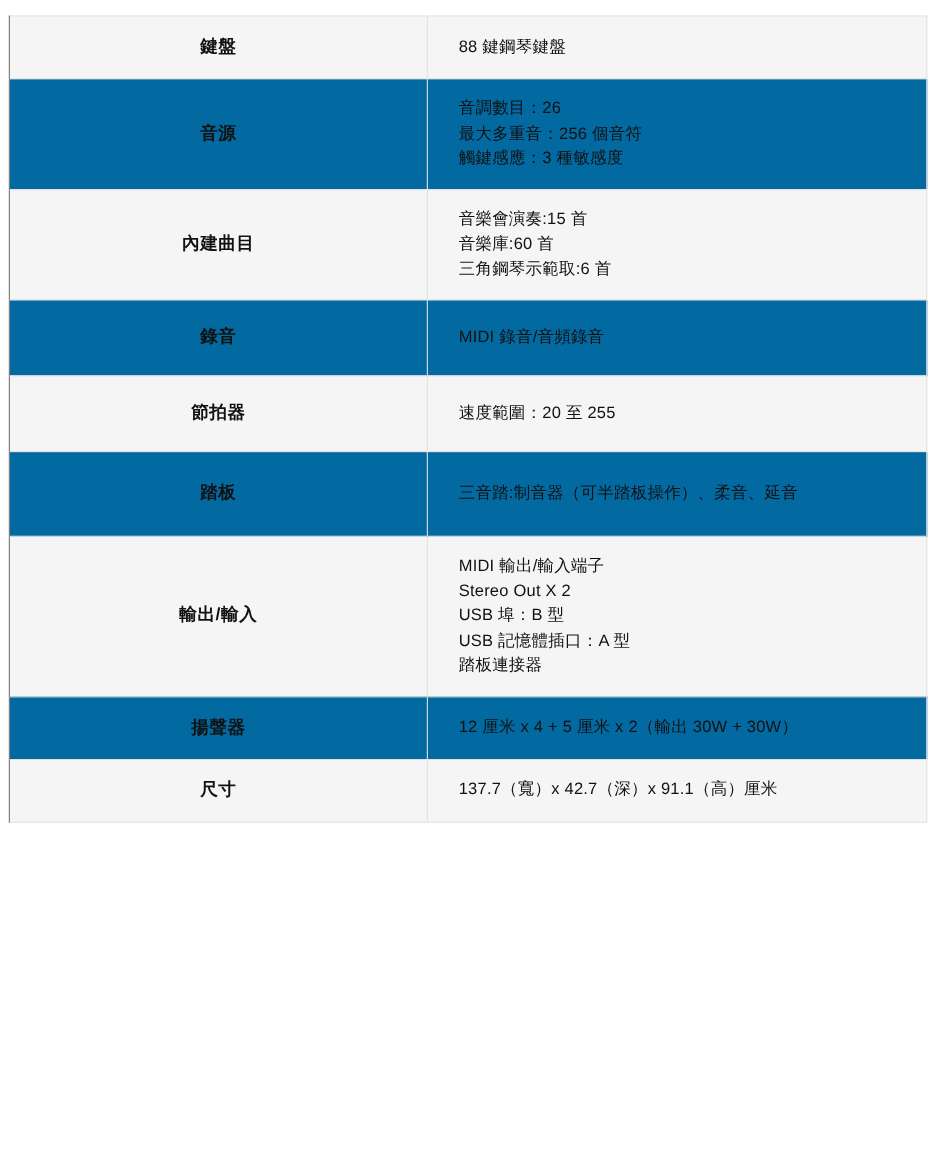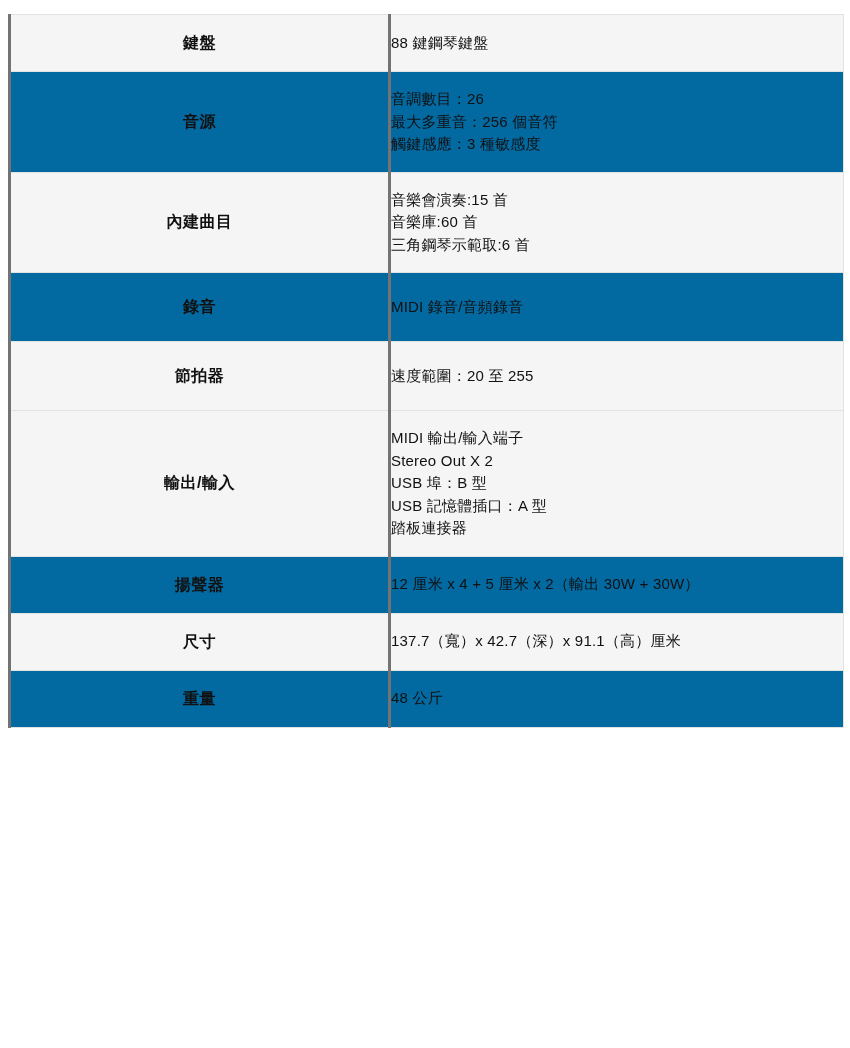--- a/index.html
+++ b/index.html
@@ -28,23 +28,23 @@
     table-layout: fixed;
   }
   table.spec-table col.c-label { width: 380px; }
   table.spec-table col.c-value { width: 454px; }
 
   table.spec-table tr {
     border-top: 1px solid #e2e2e2;
     border-bottom: 1px solid #e2e2e2;
   }
   table.spec-table td {
-    border-left: 3px solid #737373;
+    border-left: 1px solid #737373;
     border-right: 1px solid #e2e2e2;
-    padding: 10px 0;
+    padding: 10px 28px;
     vertical-align: middle;
     line-height: 1.5;
   }
   td.label-cell {
     text-align: center;
     font-weight: bold;
     font-size: 16px;
     letter-spacing: 0.5px;
   }
   td.value-cell {
@@ -99,20 +99,26 @@
           <td class="value-cell">
             <span class="value-line">MIDI 錄音/音頻錄音</span>
           </td>
         </tr>
         <tr class="row-shaded" data-h="tall">
           <td class="label-cell">節拍器</td>
           <td class="value-cell">
             <span class="value-line">速度範圍：20 至 255</span>
           </td>
         </tr>
+        <tr class="row-plain" data-h="xtall">
+          <td class="label-cell">踏板</td>
+          <td class="value-cell">
+            <span class="value-line">三音踏:制音器（可半踏板操作）、柔音、延音</span>
+          </td>
+        </tr>
         <tr class="row-shaded" data-h="mid">
           <td class="label-cell">輸出/輸入</td>
           <td class="value-cell">
             <span class="value-line">MIDI 輸出/輸入端子</span>
             <span class="value-line">Stereo Out X 2</span>
             <span class="value-line">USB 埠：B 型</span>
             <span class="value-line">USB 記憶體插口：A 型</span>
             <span class="value-line">踏板連接器</span>
           </td>
         </tr>
@@ -121,21 +127,15 @@
           <td class="value-cell">
             <span class="value-line">12 厘米 x 4 + 5 厘米 x 2（輸出 30W + 30W）</span>
           </td>
         </tr>
         <tr class="row-shaded" data-h="mid">
           <td class="label-cell">尺寸</td>
           <td class="value-cell">
             <span class="value-line">137.7（寬）x 42.7（深）x 91.1（高）厘米</span>
           </td>
         </tr>
-        <tr class="row-plain" data-h="mid">
-          <td class="label-cell">重量</td>
-          <td class="value-cell">
-            <span class="value-line">48 公斤</span>
-          </td>
-        </tr>
       </tbody>
   </table>
 </div>
 
 </body></html>

